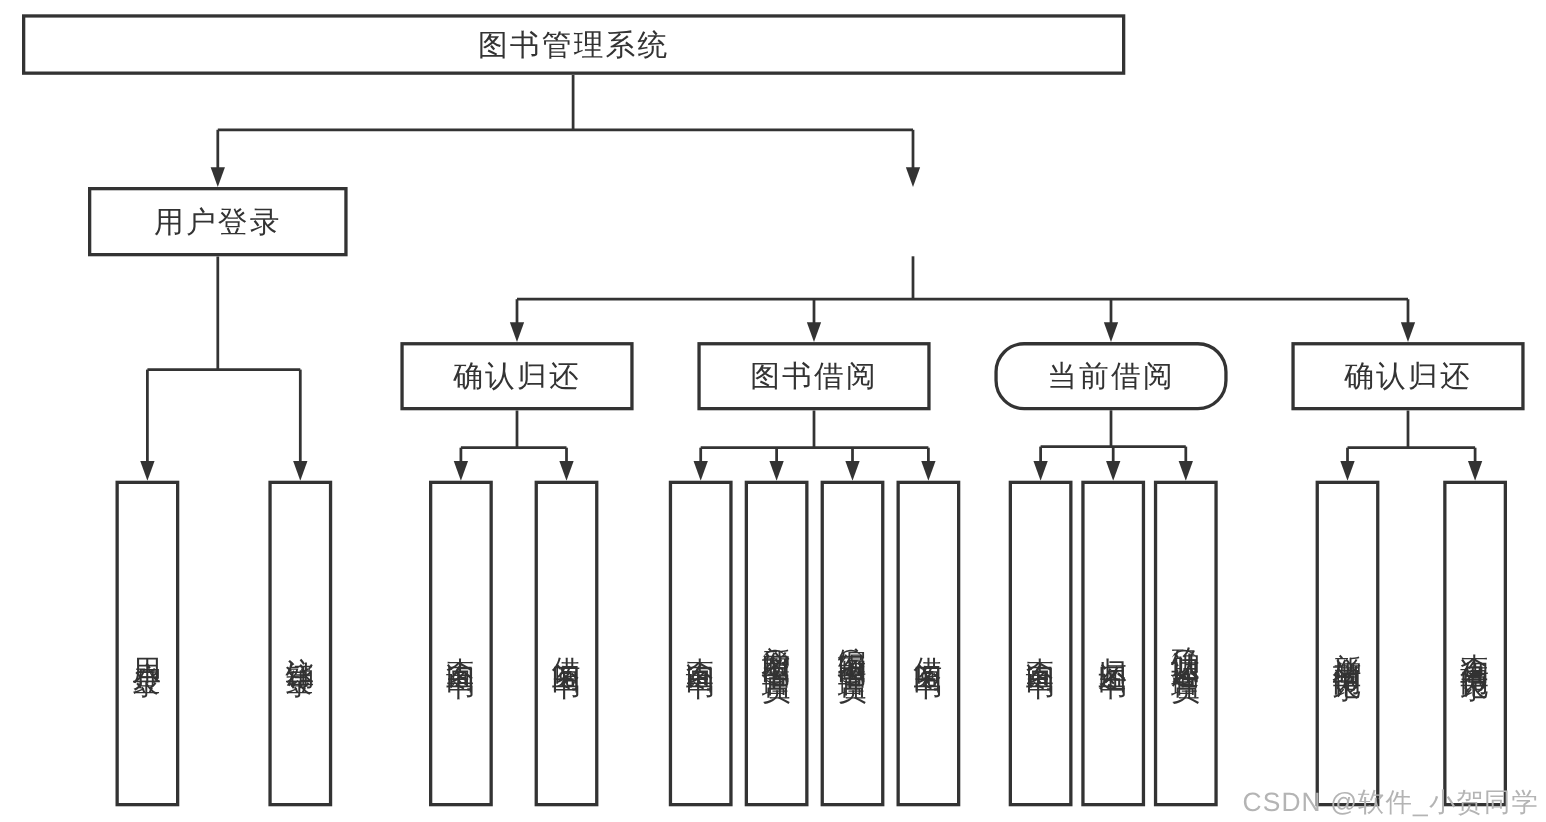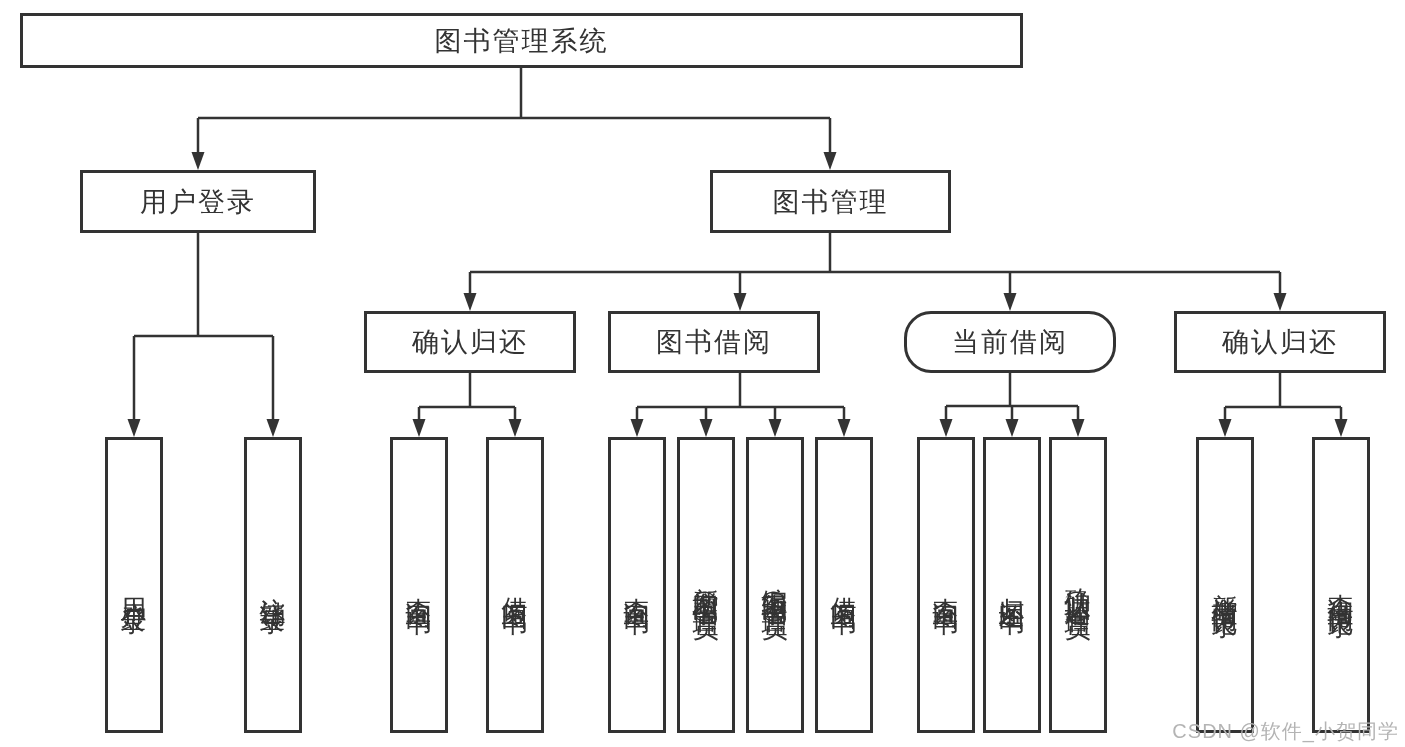--- a/index.html
+++ b/index.html
@@ -48,21 +48,21 @@
     writing-mode: vertical-rl;
     font-size: 26px;
     letter-spacing: 4px;
     line-height: 1;
     white-space: nowrap;
   }
   #watermark {
     position: absolute;
     right: 6px;
     bottom: 2px;
-    font-size: 20px;
+    font-size: 24px;
     color: #b4b4b4;
     letter-spacing: 1px;
     z-index: 5;
     white-space: nowrap;
   }
   .wire { stroke: #333333; stroke-width: 2.5; fill: none; }
   .head { fill: #333333; stroke: none; }
 </style>
 </head>
 <body>
@@ -145,28 +145,25 @@
     </g>
   </svg>
 
   <div class="node root-box">
     <span class="h-label">图书管理系统</span>
   </div>
 
   <div class="node l2-box" style="left:80px;">
     <span class="h-label">用户登录</span>
   </div>
-  <div class="node l2-box" style="left:710px; width:241px;">
-    <span class="h-label">图书管理</span>
-  </div>
 
   <div class="node l3-box" style="left:364px;">
     <span class="h-label">确认归还</span>
   </div>
-  <div class="node l3-box" style="left:608px;">
+  <div class="node l3-box" style="left:634px;">
     <span class="h-label">图书借阅</span>
   </div>
   <div class="node l3-box" style="left:904px;border-radius:27px;">
     <span class="h-label">当前借阅</span>
   </div>
   <div class="node l3-box" style="left:1174px;">
     <span class="h-label">确认归还</span>
   </div>
 
   <div class="node leaf-box" style="left:105px;">

